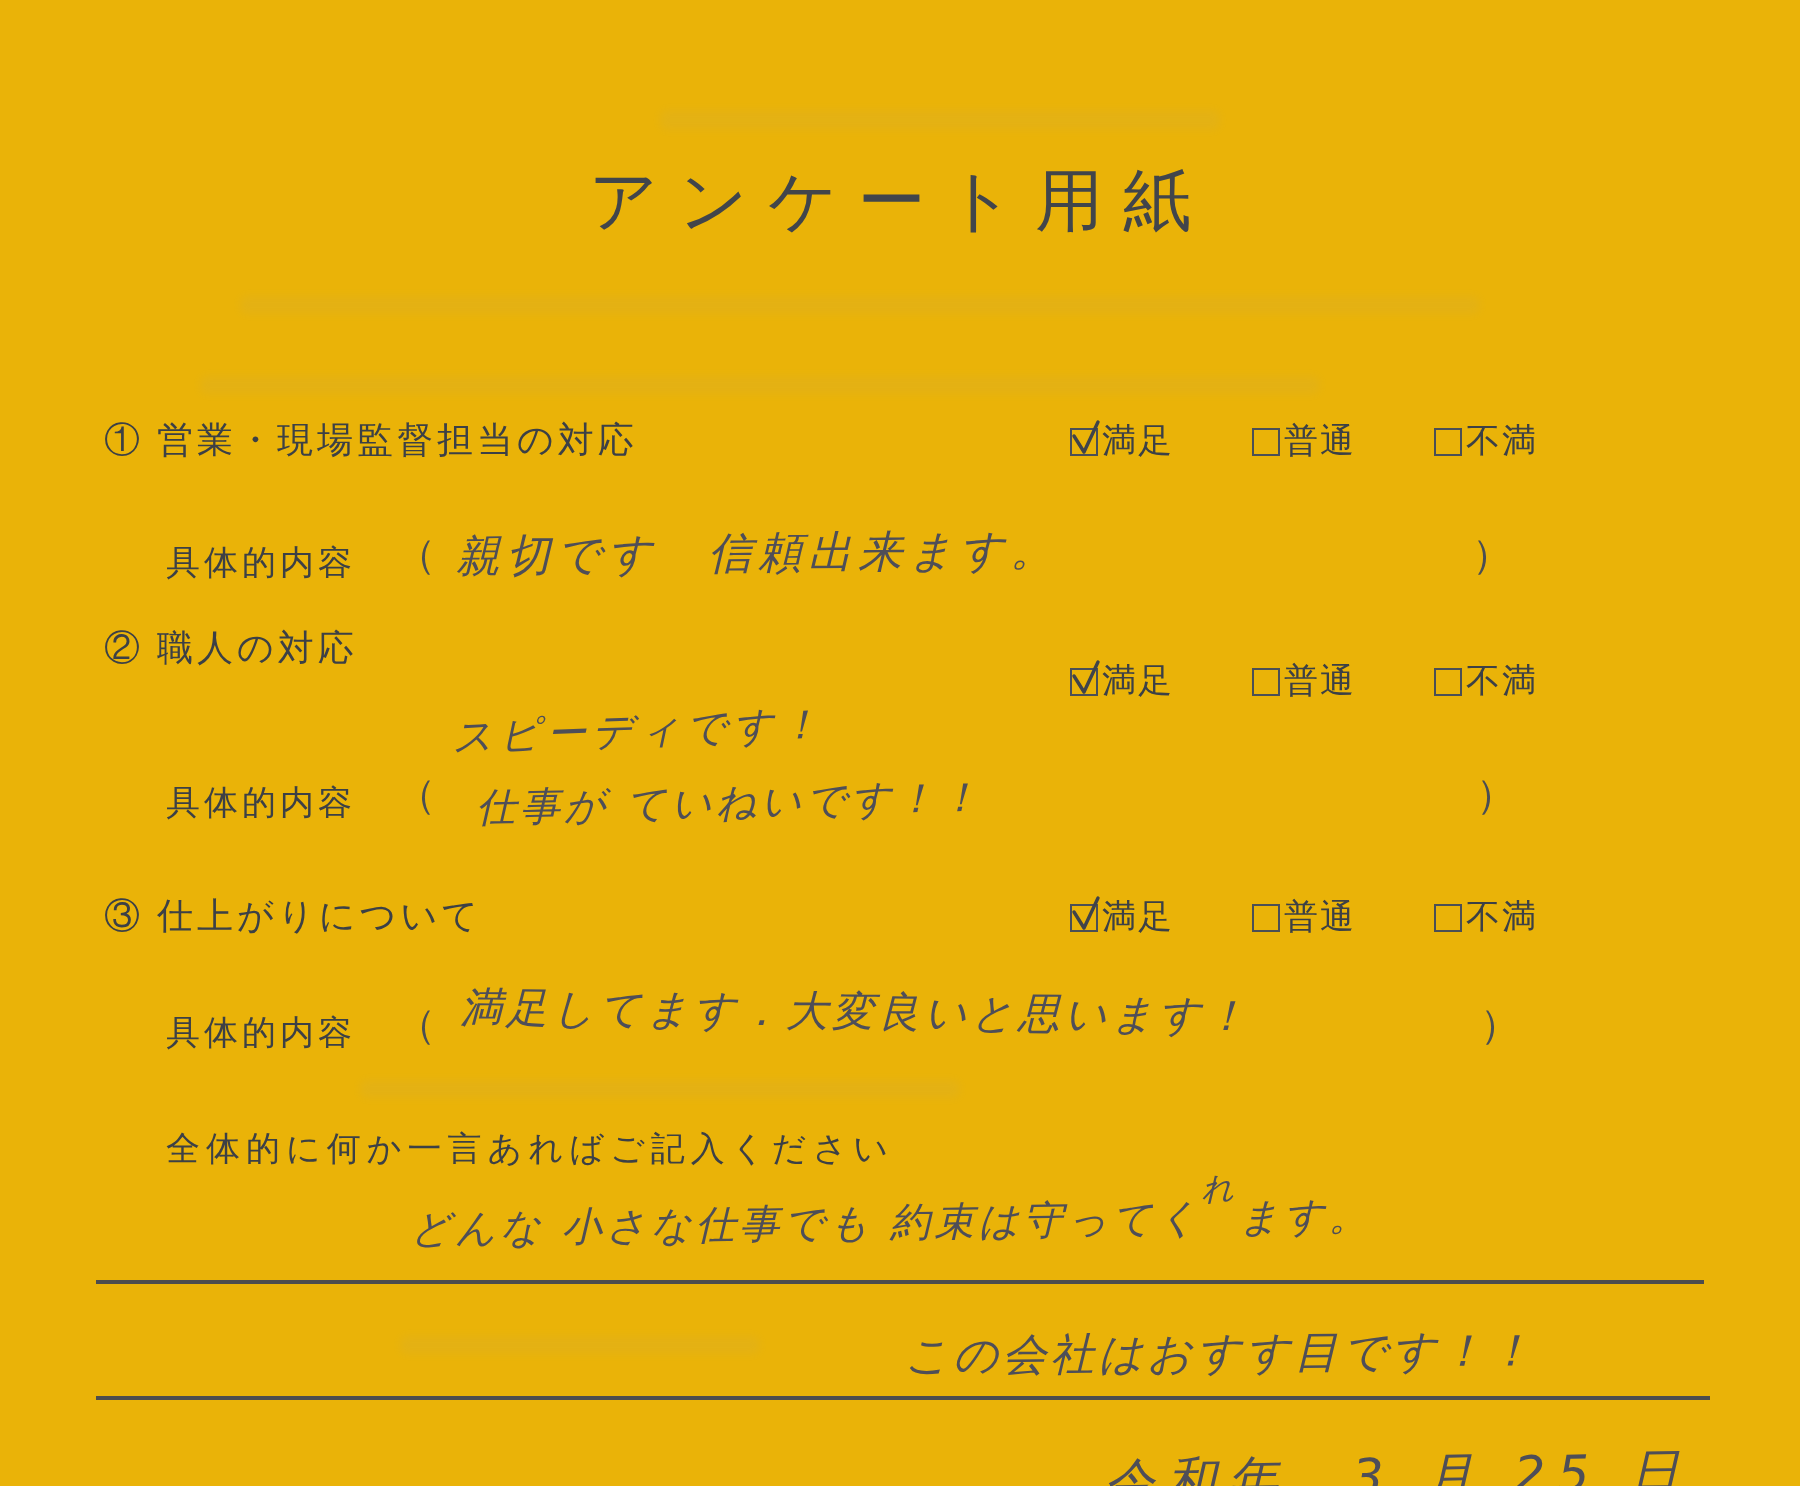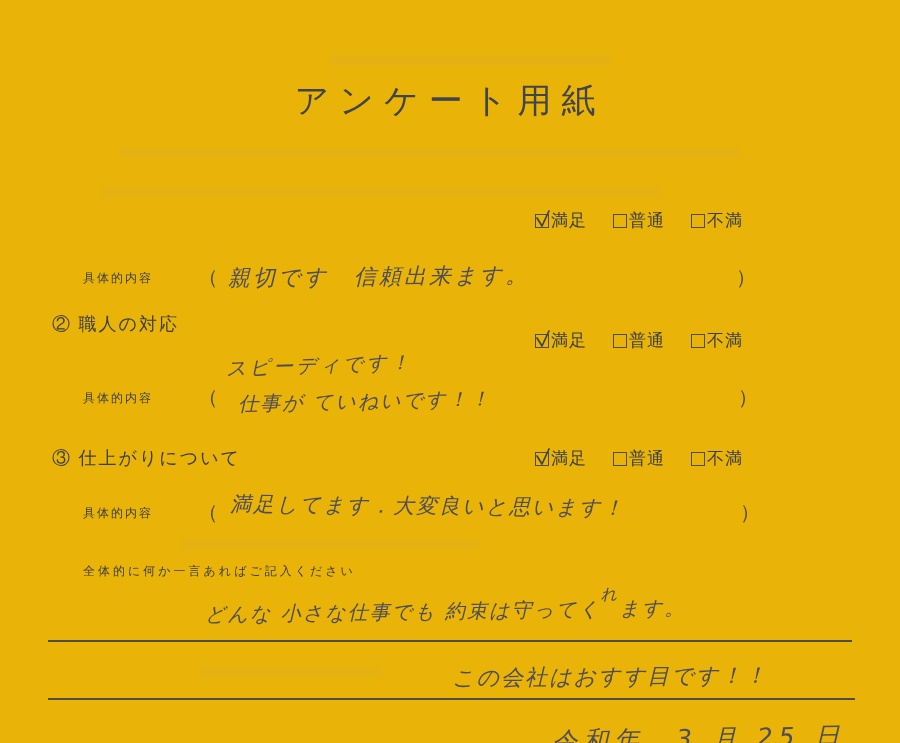--- a/index.html
+++ b/index.html
@@ -20,30 +20,30 @@
     letter-spacing:10px;
     color:#41454b;
   }
   .q-label{
     font-size:18px;
     letter-spacing:2px;
     color:#3c4046;
     white-space:nowrap;
   }
   .detail-label{
-    font-size:12px;
+    font-size:17px;
     letter-spacing:2px;
     color:#3c4046;
   }
   .paren{
     font-size:20px;
     color:#4a4e54;
   }
   
-  .optgroup{display:flex;gap:26px;white-space:nowrap;}
+  .optgroup{display:flex;gap:39px;white-space:nowrap;}
   .opt{display:flex;align-items:center;gap:2px;}
   .box{
     position:relative;
     width:14px;height:14px;
     border:1.6px solid #4b4f55;
     box-sizing:border-box;
     display:inline-block;
   }
   .tick{
     position:absolute;
@@ -96,20 +96,24 @@
 <div class="page">
 
   <div class="abs ghost" style="left:330px;top:55px;width:280px;height:10px;"></div>
   <div class="abs ghost" style="left:120px;top:148px;width:620px;height:9px;"></div>
   <div class="abs ghost" style="left:100px;top:188px;width:560px;height:9px;"></div>
   <div class="abs ghost" style="left:180px;top:540px;width:300px;height:9px;"></div>
   <div class="abs ghost" style="left:200px;top:668px;width:180px;height:9px;"></div>
 
   <div class="abs title">アンケート用紙</div>
 
+  <div class="abs q-label" style="left:52px;top:208px;">
+    <span>①</span>
+    <span>営業・現場監督担当の対応</span>
+  </div>
   <div class="abs optgroup" style="left:535px;top:209px;">
     <span class="opt">
       <span class="box">
         <svg class="tick" viewBox="0 0 19 21">
             <path d="M3 10 L8 18 L15 3"></path>
           </svg>
       </span>
       <span class="optlabel">満足</span>
     </span>
     <span class="opt">

